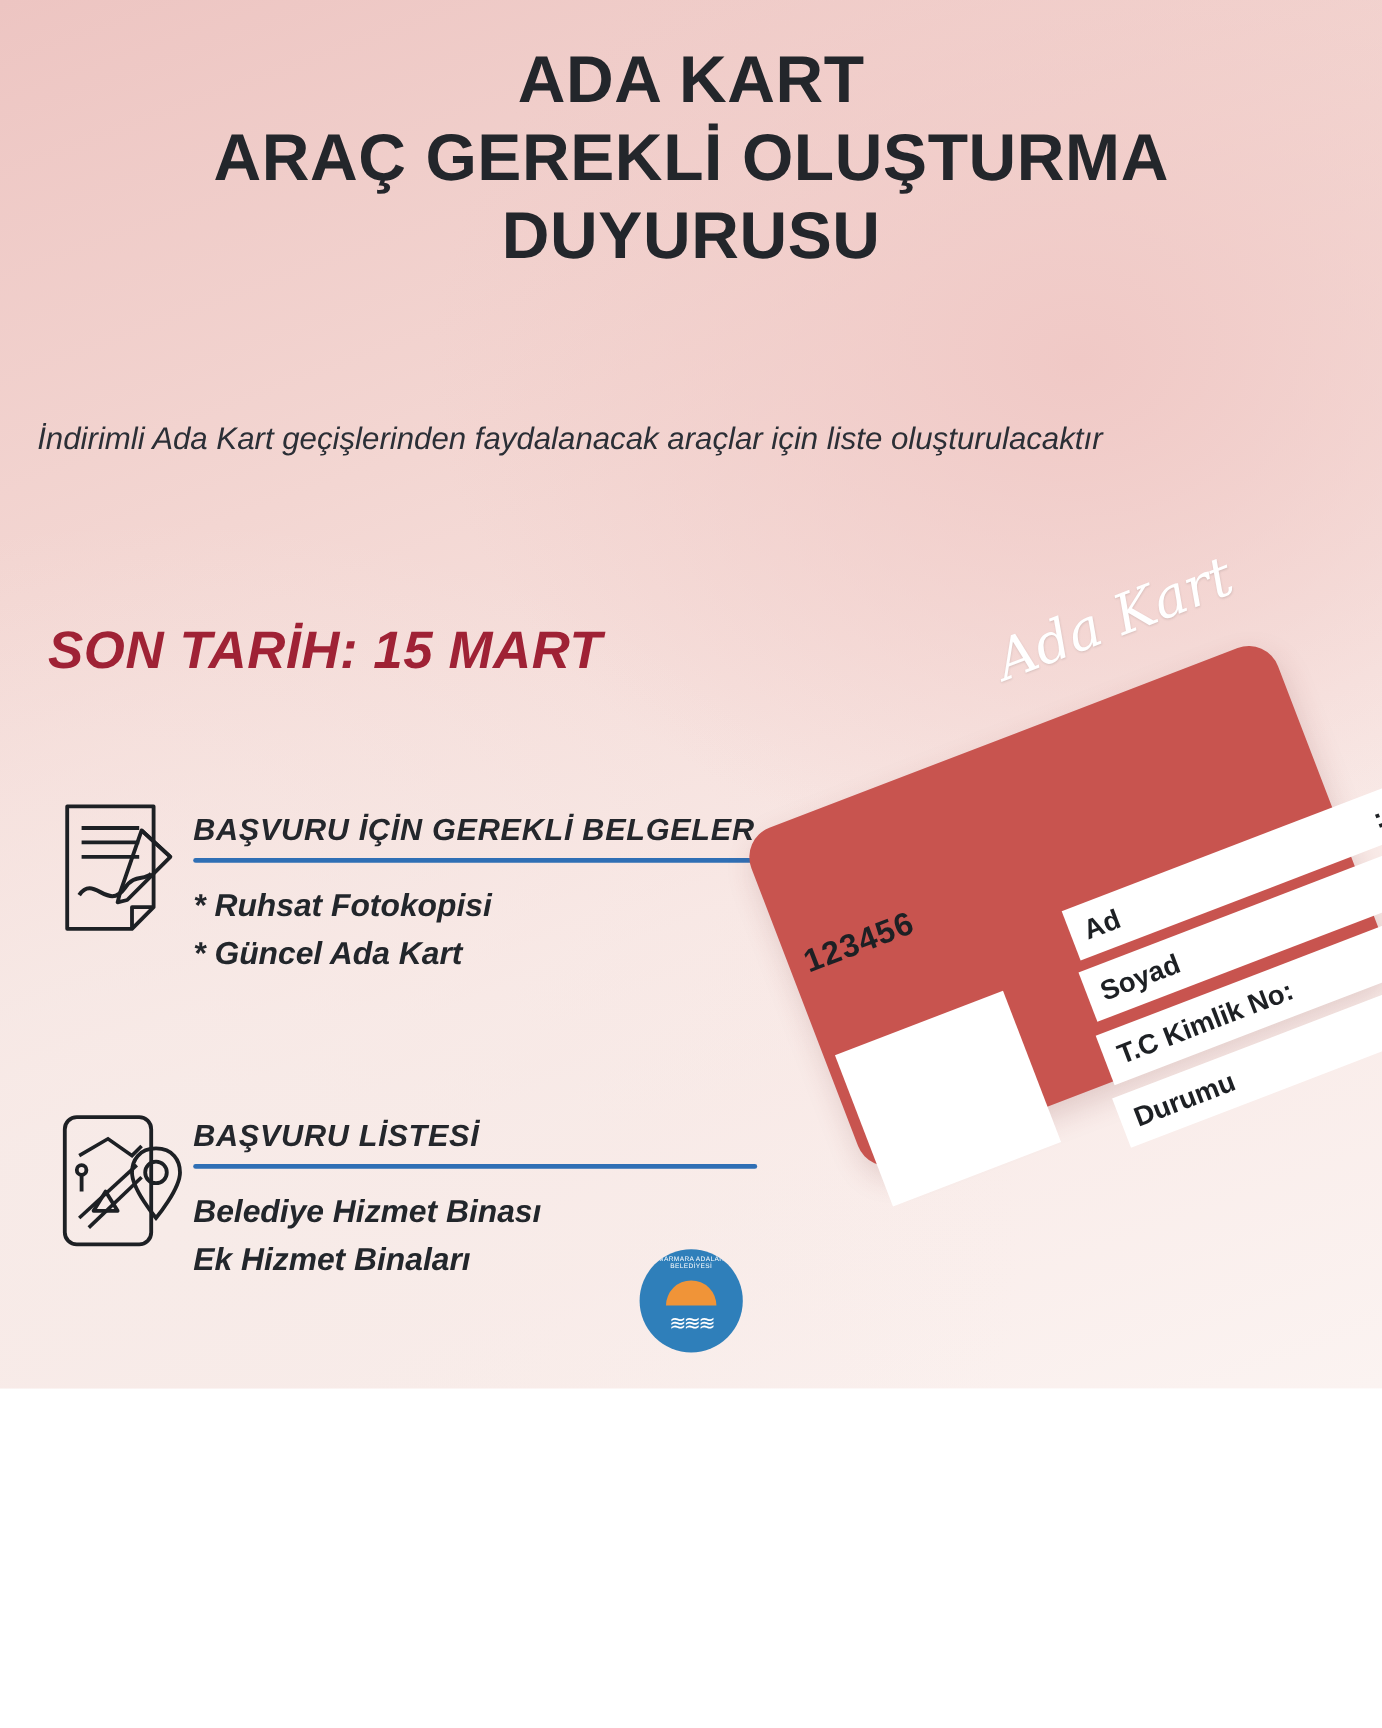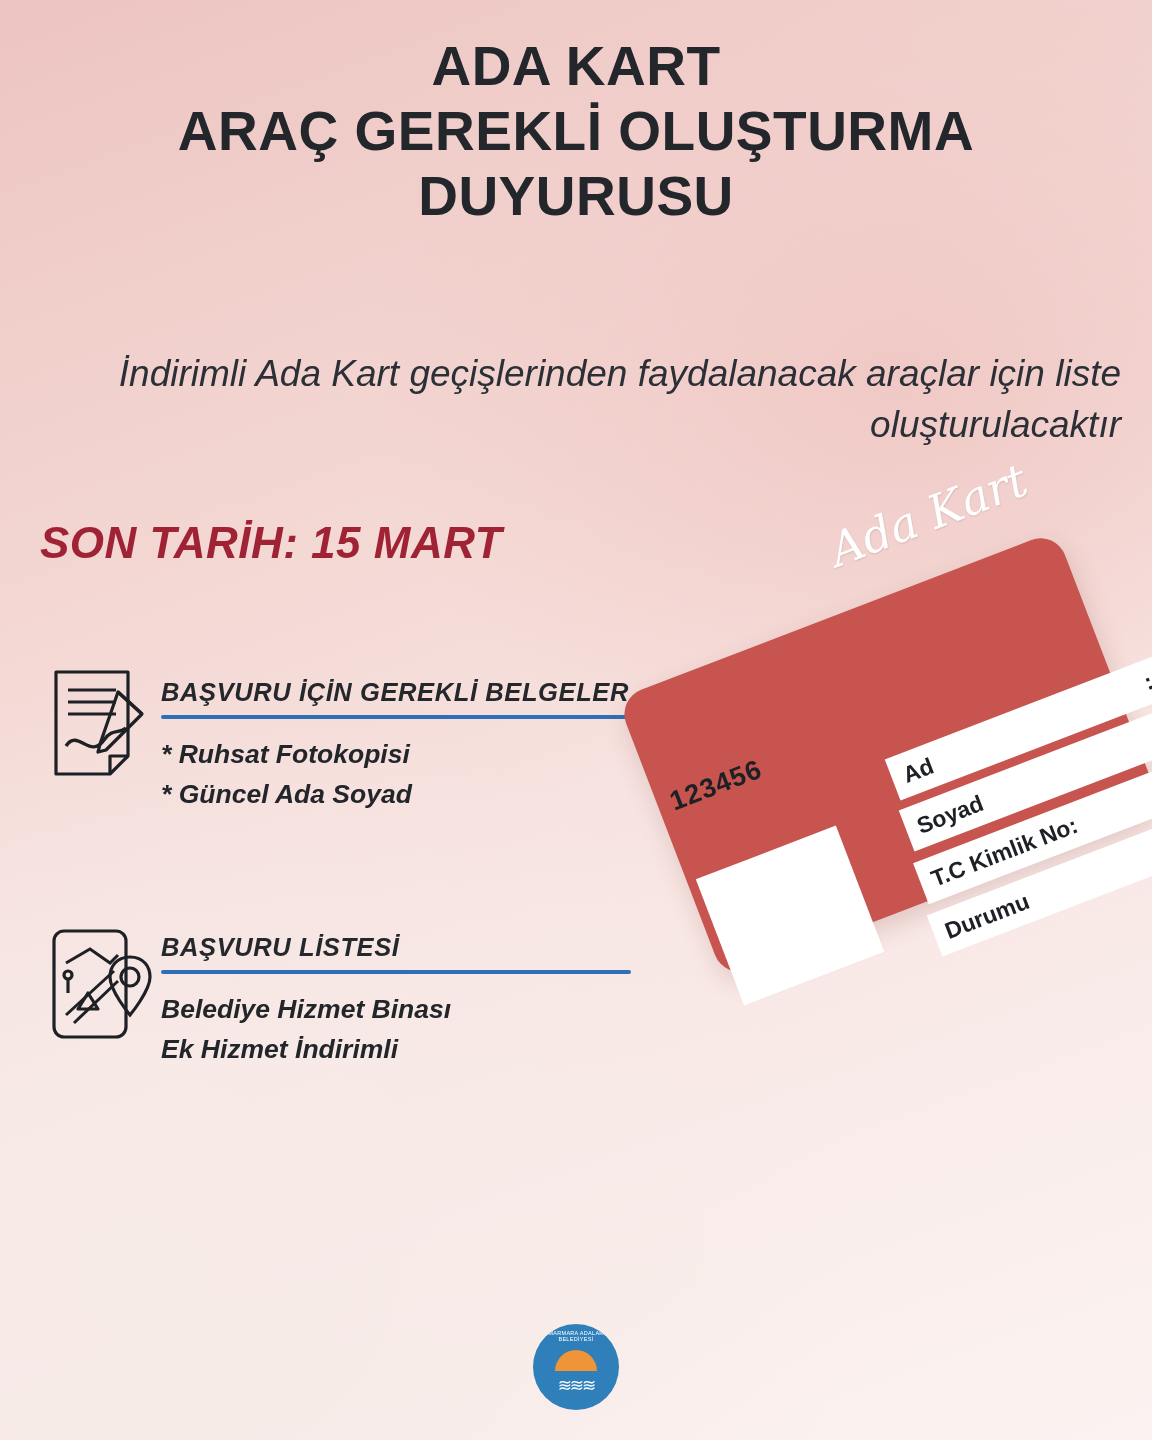--- a/index.html
+++ b/index.html
@@ -8,21 +8,21 @@
   }
   body {
     width: 1152px;
     height: 1440px;
     font-family: "Liberation Sans", sans-serif;
     overflow: hidden;
   }
   .poster {
     position: relative;
     width: 1152px;
-    height: 1440px;
+    height: 1157px;
     background:
       radial-gradient(ellipse 900px 700px at 78% 26%, #f0c9c6 0%, rgba(240,201,198,0) 60%),
       radial-gradient(ellipse 1100px 900px at 12% 88%, #f7ebe8 0%, rgba(247,235,232,0) 65%),
       linear-gradient(160deg, #edc5c2 0%, #f3d6d2 32%, #f8e7e4 62%, #fbf3f1 100%);
     overflow: hidden;
   }
 
   
   .title-block {
     position: absolute;
@@ -37,22 +37,22 @@
     font-weight: bold;
     letter-spacing: 0.5px;
     line-height: 1.18;
   }
   .subtitle {
     position: absolute;
     top: 348px;
     left: 50%;
     transform: translateX(-50%);
     width: 1090px;
-    text-align: right;
-    font-size: 37px;
+    text-align: left;
+    font-size: 26px;
     font-style: italic;
     color: #2b2f36;
     line-height: 1.38;
   }
   .deadline {
     position: absolute;
     top: 518px;
     left: 40px;
     font-size: 44px;
     font-weight: bold;
@@ -295,21 +295,21 @@
           <path d="M22 82 C34 64, 46 96, 60 76 C68 64, 76 70, 82 64" stroke-width="3.4" fill="none"></path>
           <path d="M74 28 L98 50 L62 86 L54 88 L56 80 Z" stroke-linejoin="round"></path>
           <line x1="74" y1="28" x2="98" y2="50"></line>
         </svg>
       </div>
       <div class="sec-body">
         <div class="sec-heading">BAŞVURU İÇİN GEREKLİ BELGELER</div>
         <div class="sec-rule rule-docs"></div>
         <ul class="sec-list">
           <li>* Ruhsat Fotokopisi</li>
-          <li>* Güncel Ada Soyad</li>
+          <li>* Güncel Ada Kart</li>
         </ul>
       </div>
     </div>
   </div>
 
   <div class="section sec-places">
     <div class="sec-inner">
       <div class="sec-icon">
         <svg width="110" height="130" viewBox="0 0 110 130" fill="none" stroke="#1d2024" stroke-width="3.2">
           <rect x="10" y="12" width="72" height="106" rx="10"></rect>
@@ -321,21 +321,21 @@
           <path d="M44 74 L54 90 H34 Z" stroke-linejoin="round"></path>
           <path d="M86 38 C100 38 106 48 106 58 C106 72 86 96 86 96 C86 96 66 72 66 58 C66 48 72 38 86 38 Z" fill="none"></path>
           <circle cx="86" cy="58" r="9"></circle>
         </svg>
       </div>
       <div class="sec-body">
         <div class="sec-heading">BAŞVURU LİSTESİ</div>
         <div class="sec-rule rule-places"></div>
         <ul class="sec-list plain">
           <li>Belediye Hizmet Binası</li>
-          <li>Ek Hizmet İndirimli</li>
+          <li>Ek Hizmet Binaları</li>
         </ul>
       </div>
     </div>
   </div>
 
   <div class="card-wrap">
     <div class="card"></div>
     <div class="card-brand">Ada Kart</div>
     <div class="card-number">123456</div>
     <div class="card-photo"></div>

